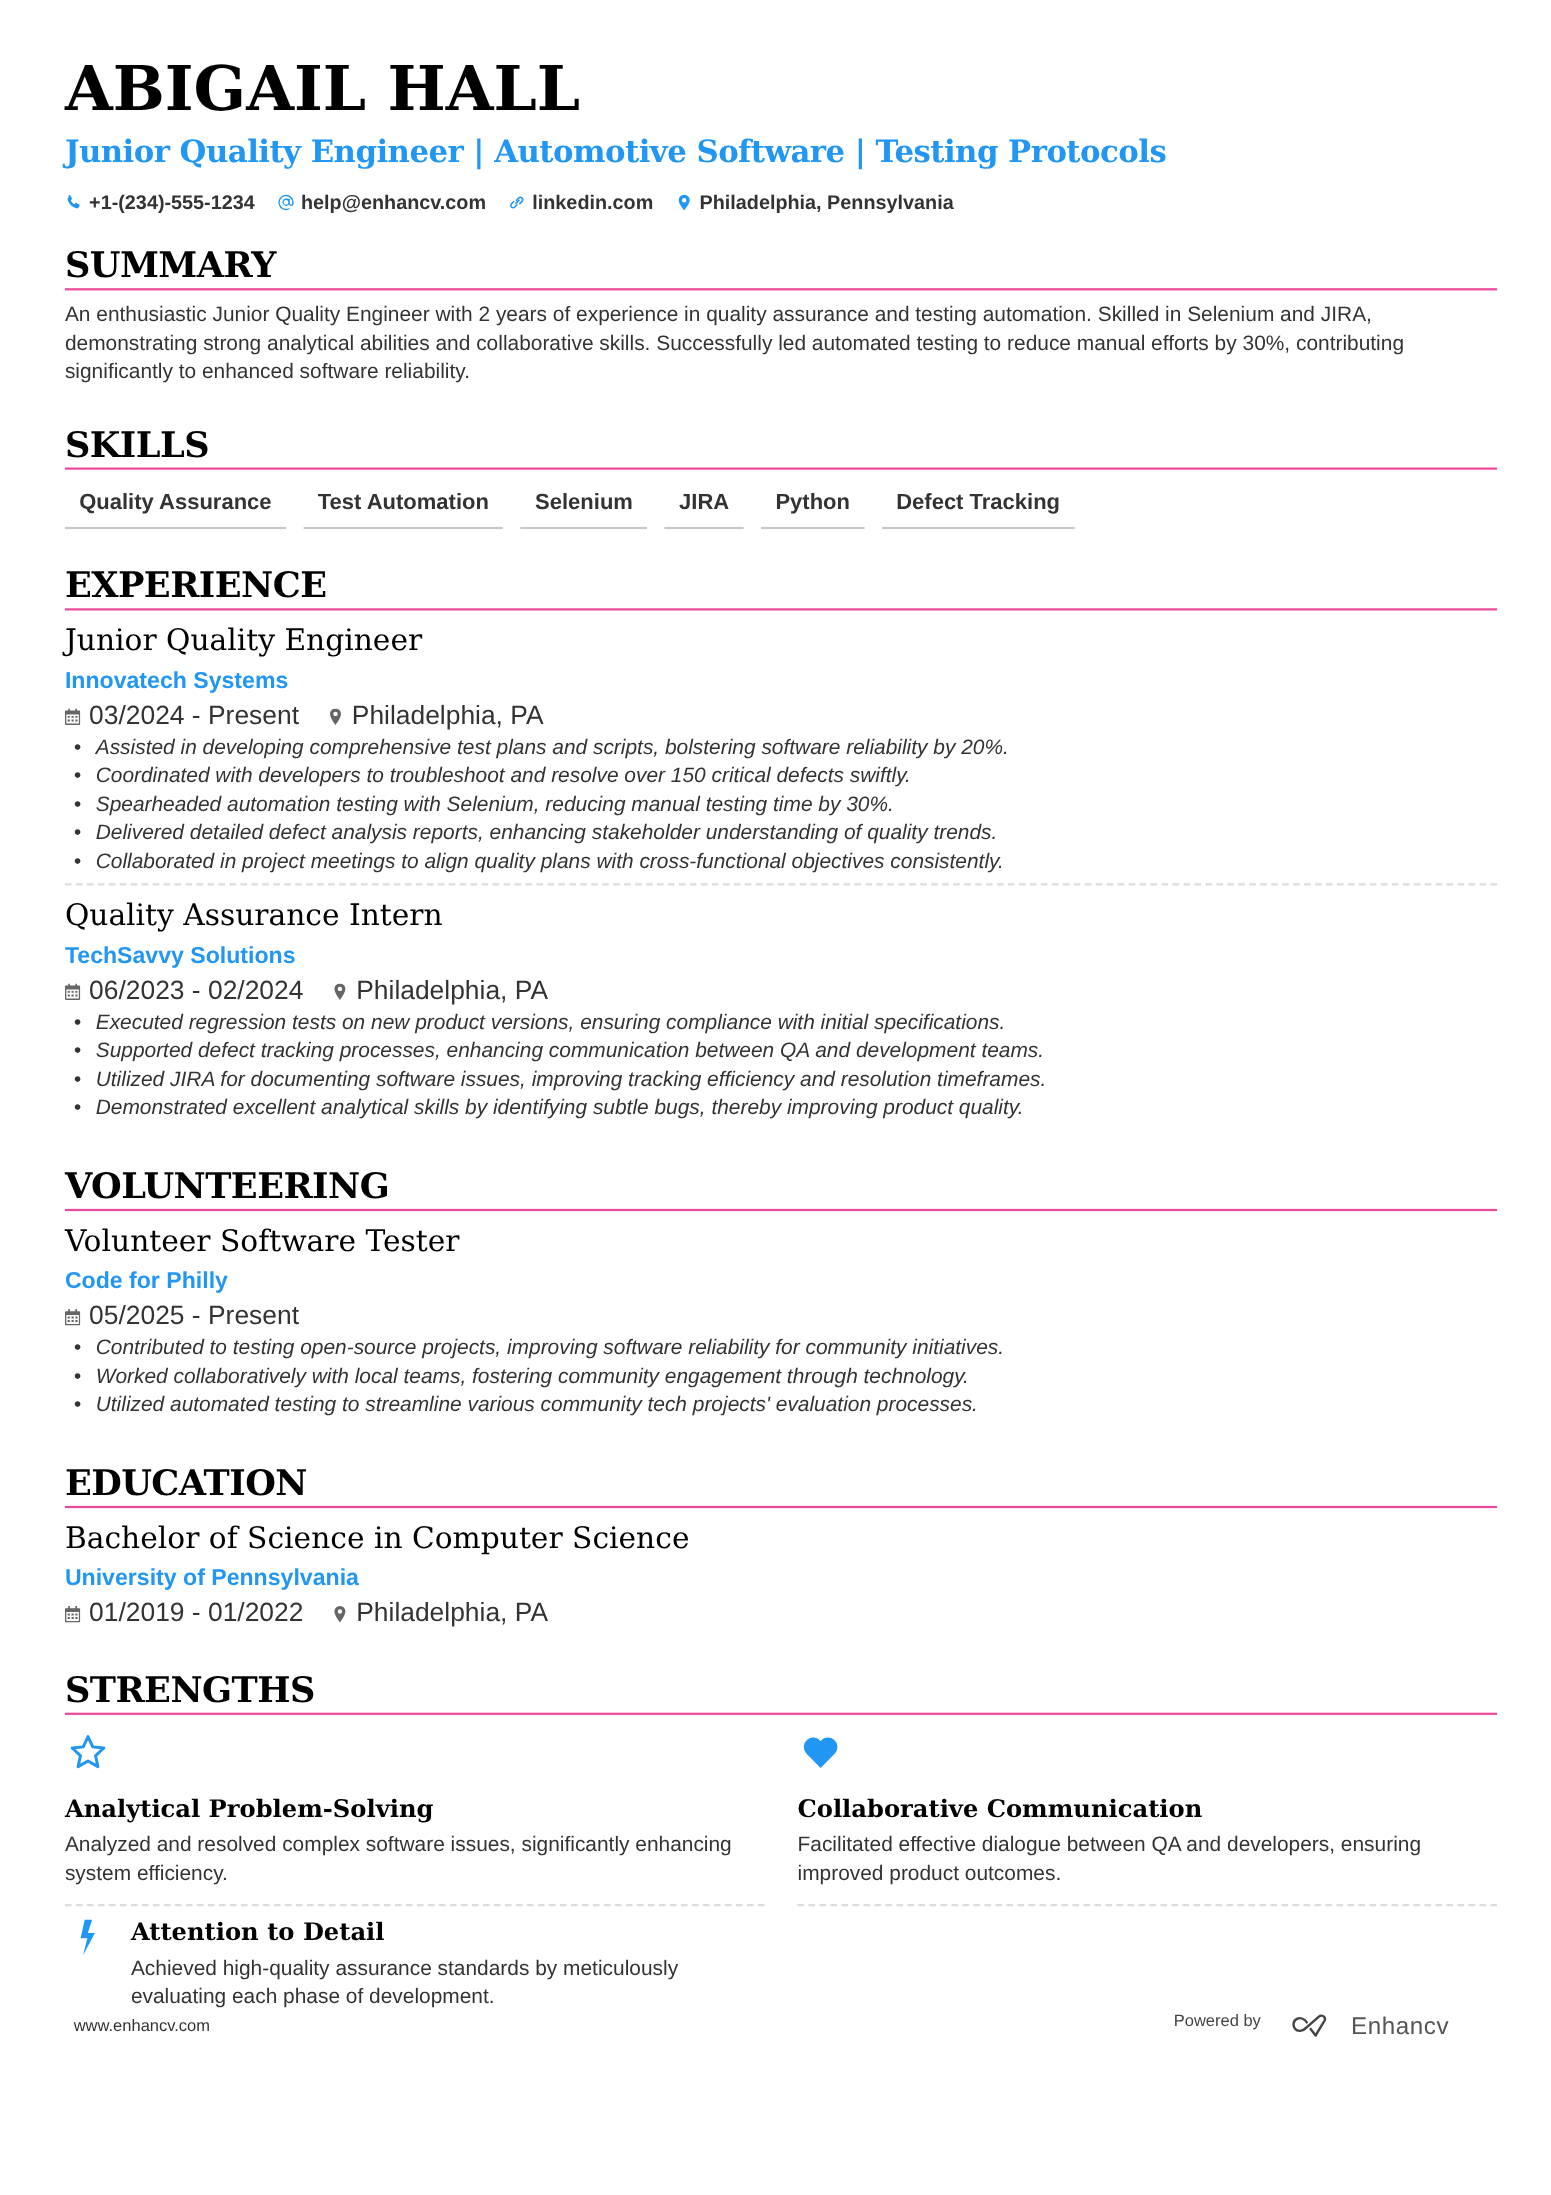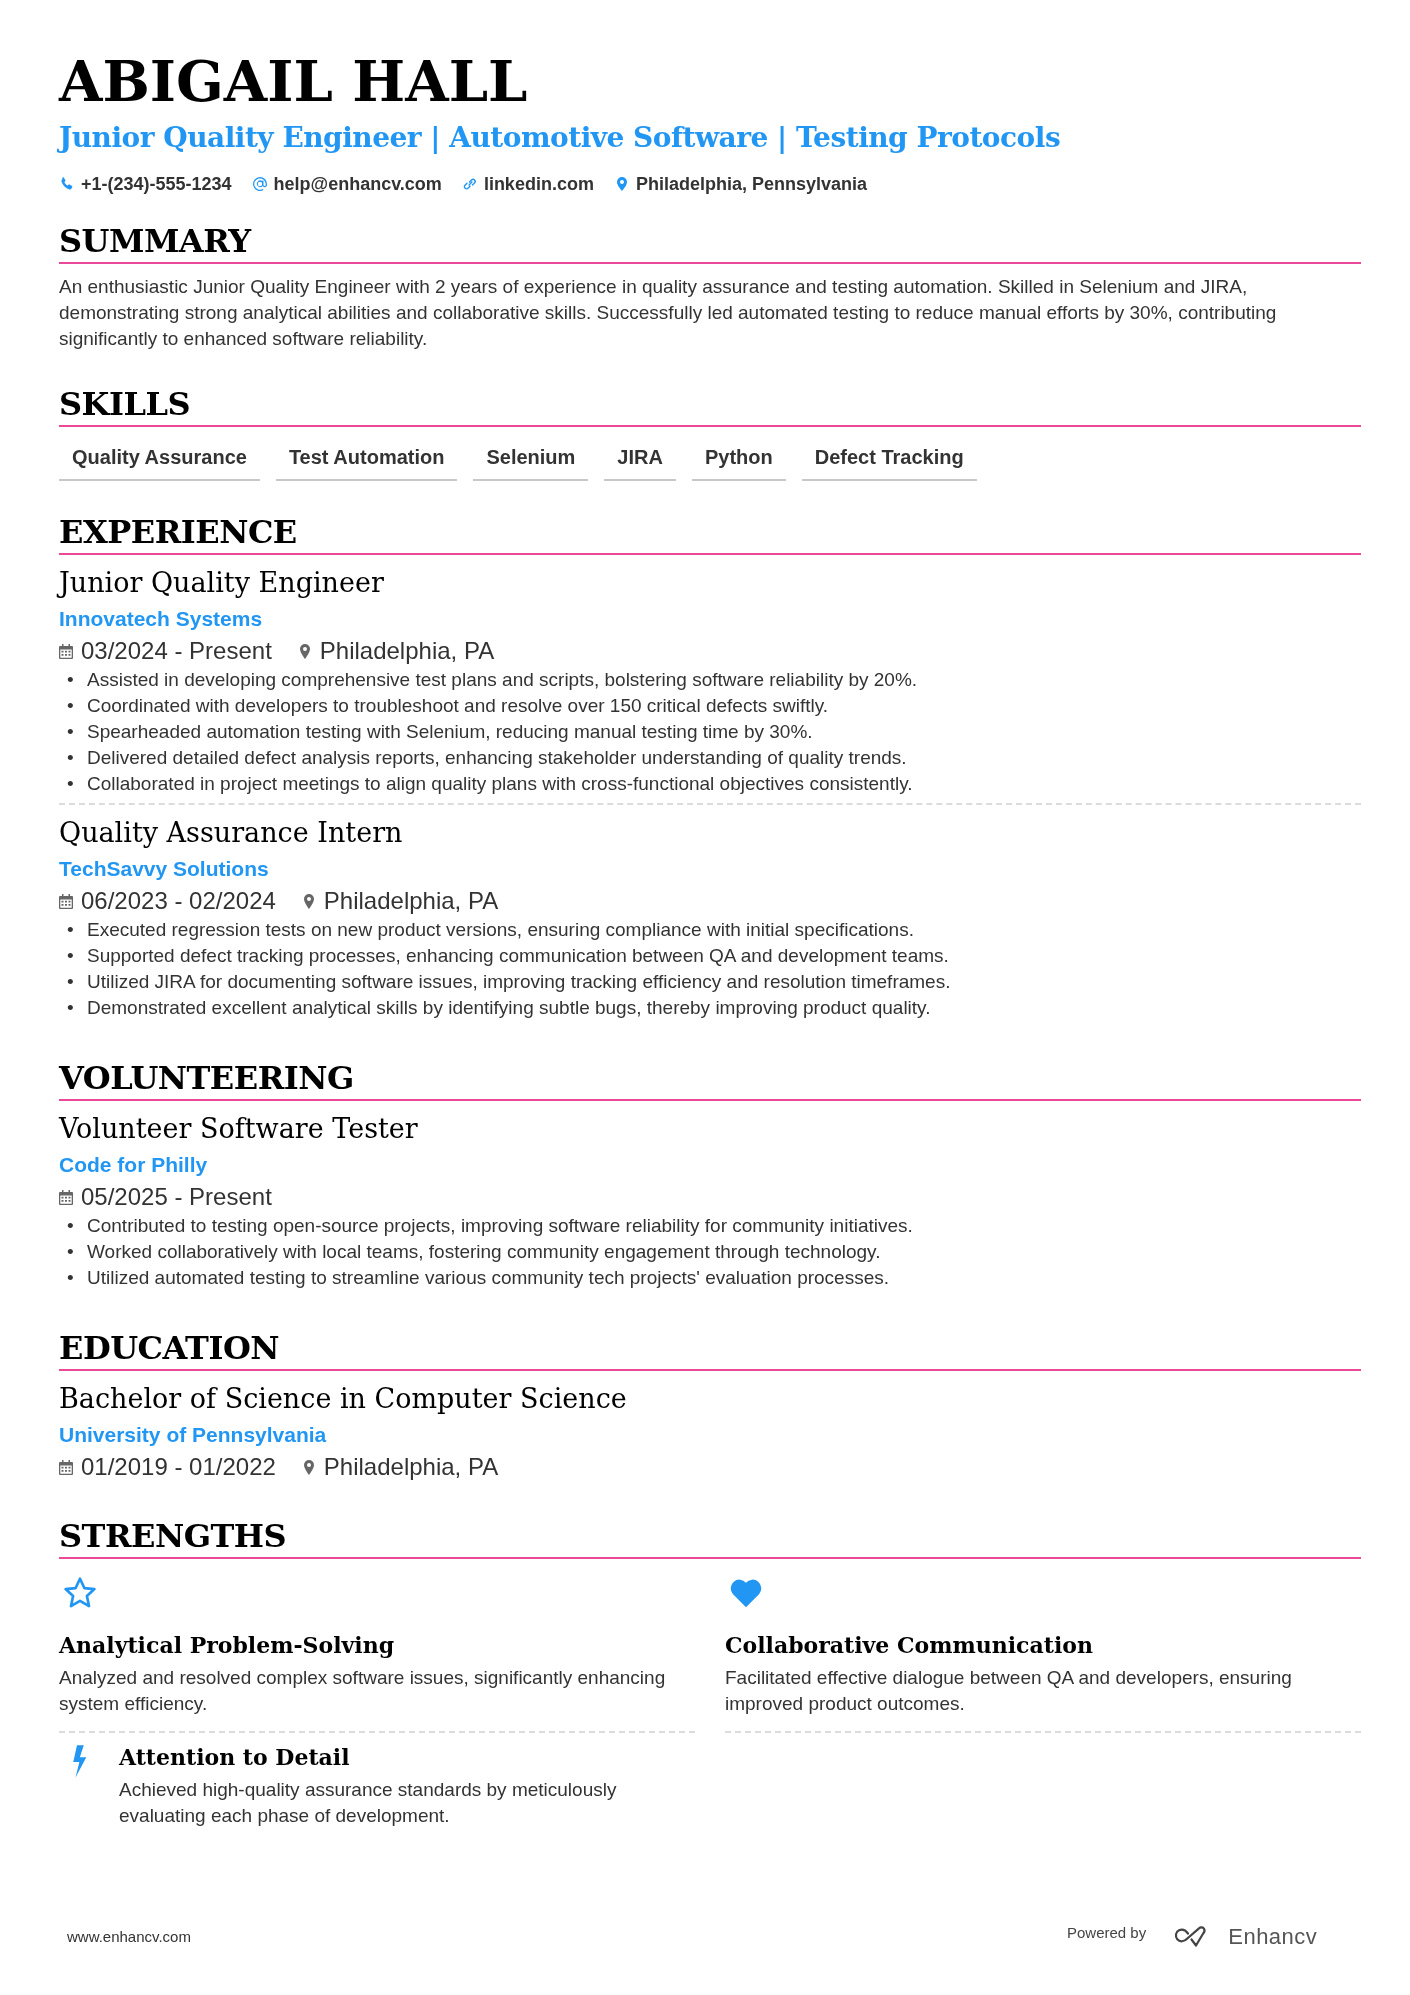--- a/index.html
+++ b/index.html
@@ -17,34 +17,34 @@
   .skills-title { margin-top: 31px; }
   .skills { display: flex; gap: 16px; margin-top: 12px; }
   .skill { font-size: 20px; font-weight: bold; color: #333; padding: 6px 13px 10px 13px; border-bottom: 2px solid #c8c8c8; line-height: 24px; }
   .exp-title { margin-top: 30px; }
   .role { font-family: "DejaVu Serif", serif; font-size: 27px; color: #000; line-height: 36px; margin-top: 10px; }
   .company { font-size: 21px; font-weight: bold; color: #2196F3; line-height: 28px; margin-top: 4px; }
   .meta { display: flex; gap: 26px; font-size: 24px; color: #333; line-height: 24px; margin-top: 6px; }
   .meta-item { display: flex; align-items: center; gap: 8px; }
   .meta-item svg { width: 14px; height: 15px; fill: #666; }
   ul.bullets { list-style: none; margin-top: 4px; }
-  ul.bullets li { position: relative; padding-left: 28px; font-size: 19px; line-height: 26px; color: #333; }
+  ul.bullets li { position: relative; padding-left: 28px; font-size: 19px; line-height: 26px; color: #333; font-style: italic; }
   ul.bullets li::before { content: "•"; position: absolute; left: 8px; top: 0; color: #333; }
   .dashed { border-bottom: 2px dashed #dcdcdc; margin-top: 6px; }
   .vol-title { margin-top: 36px; }
   .edu-title { margin-top: 36px; }
   .str-title { margin-top: 36px; }
   .strengths { display: grid; grid-template-columns: 636px 636px; column-gap: 30px; margin-top: 6px; }
   .strength { display: flex; gap: 18px; padding: 8px 0 14px 0; }
   .strength.bordered { border-bottom: 2px dashed #dcdcdc; flex-direction: column; }
   .strength .icon { width: 42px; flex: none; display: flex; justify-content: center; padding-top: 2px; }
   .strength .icon svg { width: 36px; height: 36px; }
   .strength h4 { font-family: "DejaVu Serif", serif; font-weight: bold; font-size: 22px; color: #000; line-height: 32px; }
   .strength p { font-size: 19px; line-height: 26px; color: #333; margin-top: 4px; }
-  .footer { position: absolute; top: 1924px; left: 0; width: 1410px; height: 30px; text-decoration: underline; }
+  .footer { position: absolute; top: 1829px; left: 0; width: 1410px; height: 30px; text-decoration: underline; }
   .footer-left { position: absolute; left: 67px; top: 4px; font-size: 15px; color: #333; }
   .footer-right { position: absolute; left: 1067px; top: 0px; display: flex; align-items: flex-start; gap: 26px; }
   .powered { font-size: 15px; color: #444; }
   .brand { display: flex; align-items: center; gap: 10px; font-size: 22px; color: #555; letter-spacing: 0.5px; }
 </style>
 </head>
 <body>
 
 <div class="page">
 

